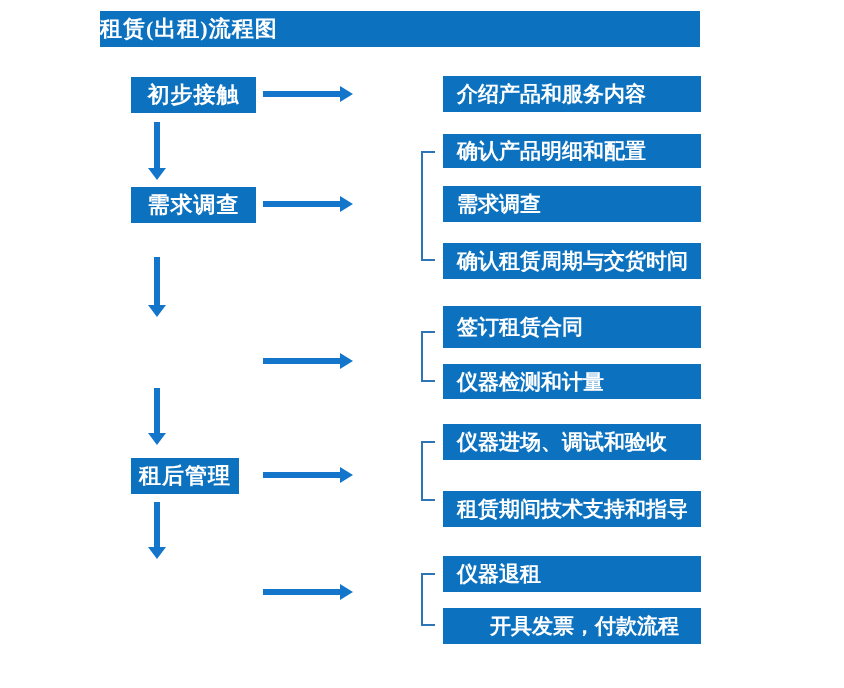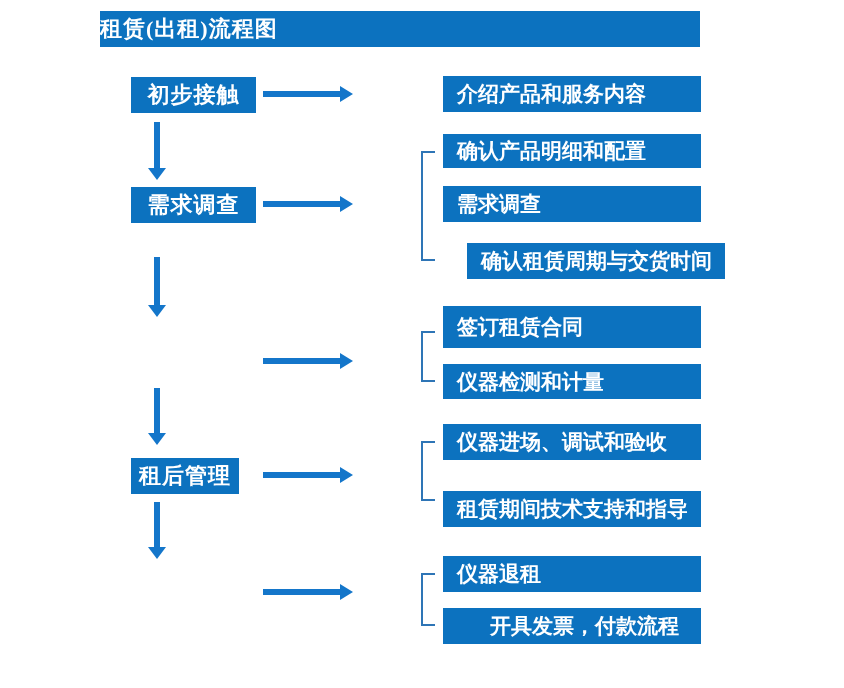--- a/index.html
+++ b/index.html
@@ -57,21 +57,21 @@
     background: var(--box);
     color: var(--txt);
     display: flex; align-items: center;
     padding-left: 14px;
     font-size: 21px; font-weight: bold;
     white-space: nowrap;
   }
   .r1  { top: 76px; }
   .r2  { top: 134px; height: 34px; }
   .r3  { top: 186px; }
-  .r4  { top: 243px; margin-left: 24px; }
+  .r4  { top: 243px; }
   .r5  { top: 306px; height: 42px; }
   .r6  { top: 364px; height: 35px; }
   .r7  { top: 424px; }
   .r8  { top: 491px; }
   .r9  { top: 556px; }
   .r10 { top: 608px; padding-left: 47px; }
   
   .h-arrow { position: absolute; left: 263px; width: 90px; height: 17px; }
   .h-arrow .shaft {
     position: absolute; left: 0; top: 5px;

